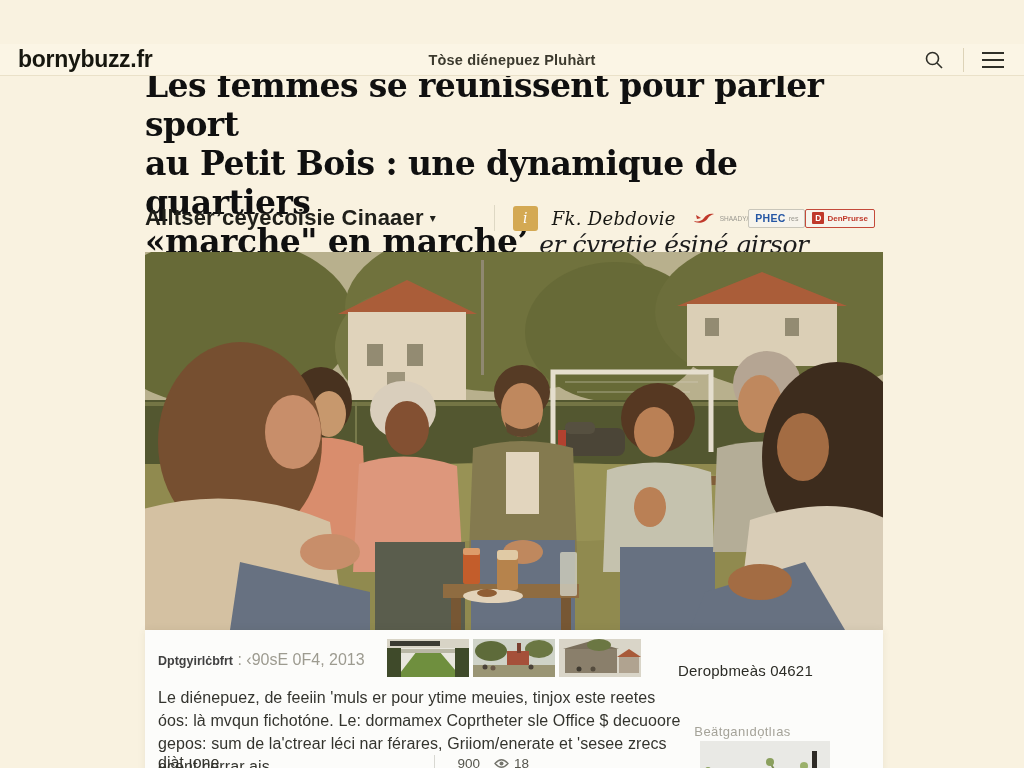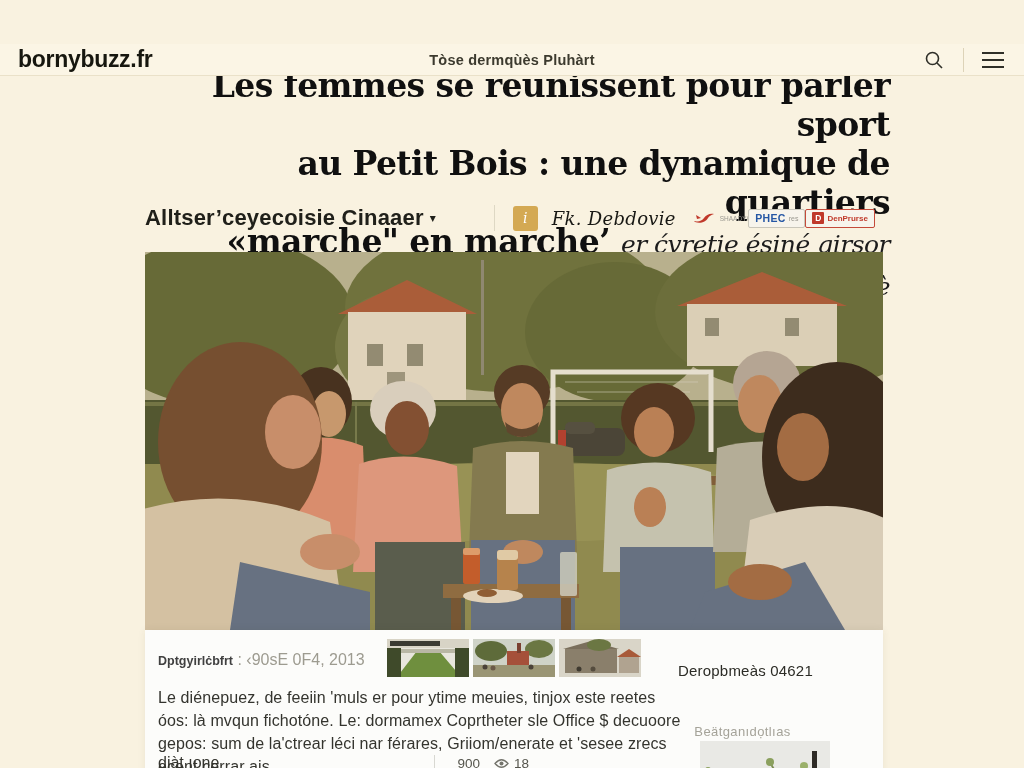--- a/index.html
+++ b/index.html
@@ -14,21 +14,21 @@
   .logo { font-size:23px; font-weight:800; color:#17170f; letter-spacing:-0.3px; }
   .nav-center { position:absolute; left:0; right:0; text-align:center;
                 font-size:14.5px; color:#3c3a2e; font-weight:600; letter-spacing:0.2px; }
   .header-right { margin-left:auto; display:flex; align-items:center; gap:16px; z-index:2; }
   .icon-btn { width:26px; height:26px; display:flex; align-items:center; justify-content:center; cursor:pointer; }
   .vdiv { width:1px; height:24px; background:#ddd3b8; }
 
   
   .headline { position:absolute; left:145px; top:66px; width:745px;
               font-family:"DejaVu Serif", serif; font-weight:bold; color:#101010;
-              font-size:33px; line-height:39px; letter-spacing:-0.6px;text-align:right; }
+              font-size:33px; line-height:39px; letter-spacing:-0.6px; }
   .headline .tail-italic { font-family:"DejaVu Serif", serif; font-style:italic;
               font-weight:500; font-size:25px; letter-spacing:-0.5px; color:#1c1c1c; }
 
   
   .byline { position:absolute; left:145px; top:203px; width:740px; height:30px;
             display:flex; align-items:center; }
   .category { font-size:22px; font-weight:bold; color:#20201a; letter-spacing:0.2px; }
   .caret { font-size:12px; color:#20201a; margin-left:6px; }
   .byline-div { width:1px; height:26px; background:#ded8c4; margin:0 18px 0 58px; }
   .bookmark { width:25px; height:25px; border-radius:3px; background:#d4a953;
@@ -74,21 +74,21 @@
   .ad-img { position:absolute; left:555px; top:111px; width:130px; height:70px;
             background:#e9e9e5; overflow:hidden; cursor:pointer; }
 </style>
 </head>
 <body>
 
 <div id="app">
 
   <div class="header">
     <div class="logo">bornybuzz.fr</div>
-    <div class="nav-center">Tòse dermqùès Pluhàrt</div>
+    <div class="nav-center">Tòse diénepuez Pluhàrt</div>
     <div class="header-right">
       <div class="icon-btn">
         <svg width="20" height="20" viewBox="0 0 20 20">
             <circle cx="8.5" cy="8.5" r="6" fill="none" stroke="#2f2f28" stroke-width="1.6"></circle>
             <line x1="13" y1="13" x2="18" y2="18" stroke="#2f2f28" stroke-width="1.6"></line>
           </svg>
       </div>
       <div class="vdiv"></div>
       <div class="icon-btn">
         <svg width="22" height="16" viewBox="0 0 22 16">

